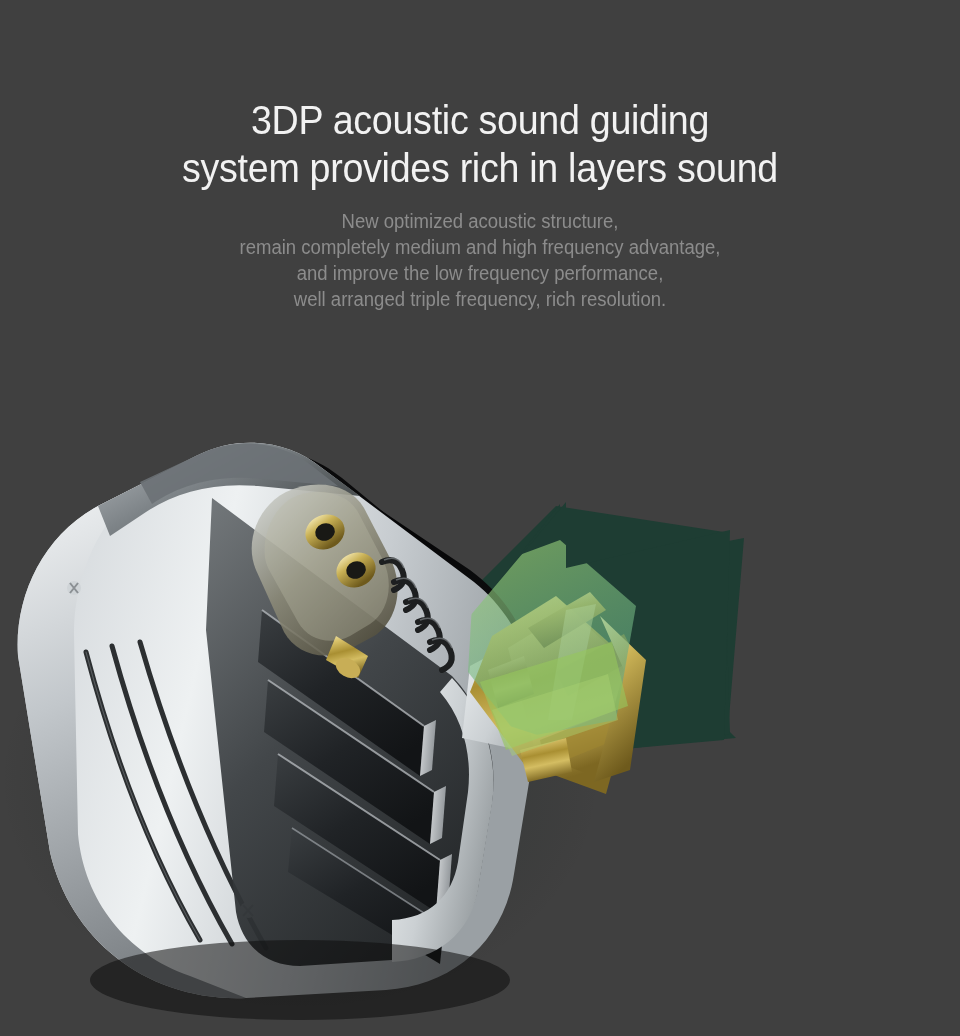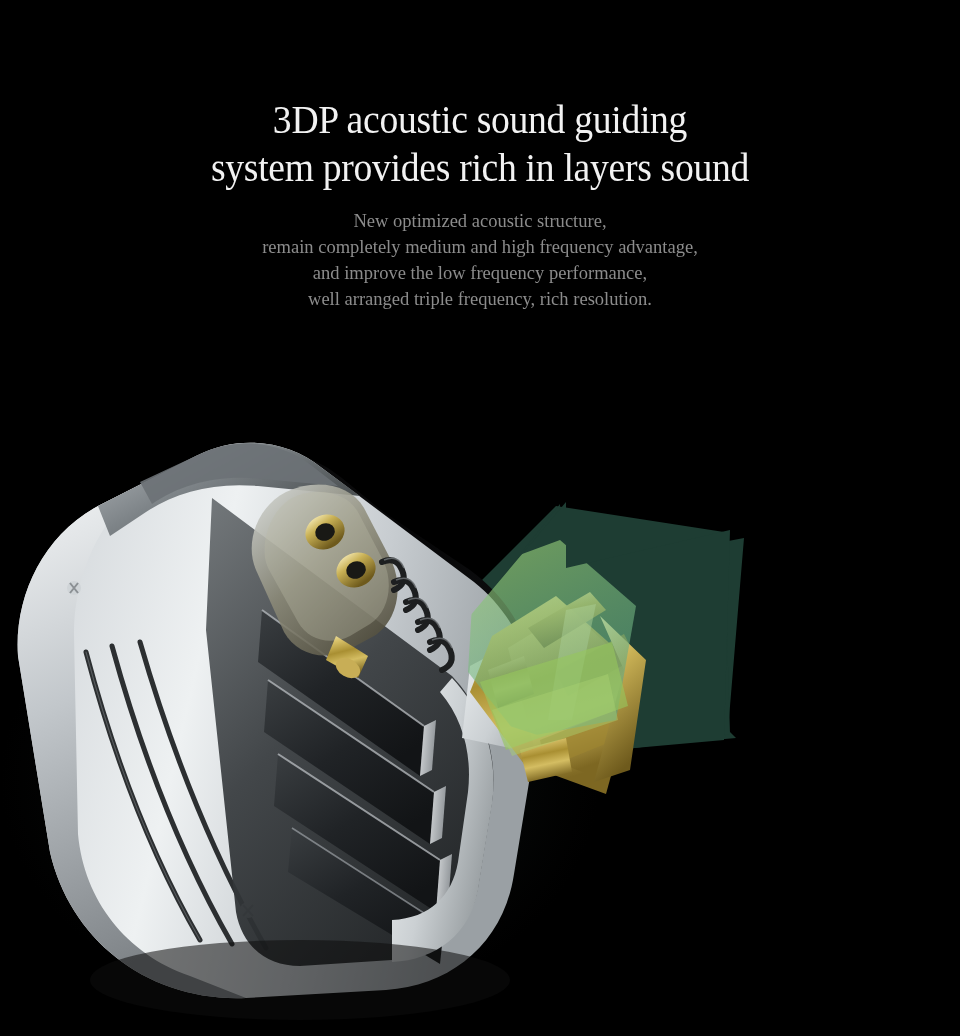--- a/index.html
+++ b/index.html
@@ -56,21 +56,21 @@
     left: 0;
     top: 420px;
     width: 960px;
     height: 616px;
   }
   #stage svg { display: block; }
 </style>
 </head>
 <body style="background: rgb(27, 27, 27);">
 
-<div id="page" style="background: #000000; font-family: Liberation Serif, serif;">
+<div id="page" style="background: #404040;">
 
   <div class="headline"><span>3DP acoustic sound guiding</span>
 <span>system provides rich in layers sound</span></div>
 
   <div class="subcopy">
     <div>New optimized acoustic structure,</div>
     <div>remain completely medium and high frequency advantage,</div>
     <div>and improve the low frequency performance,</div>
     <div>well arranged triple frequency, rich resolution.</div>
   </div>

